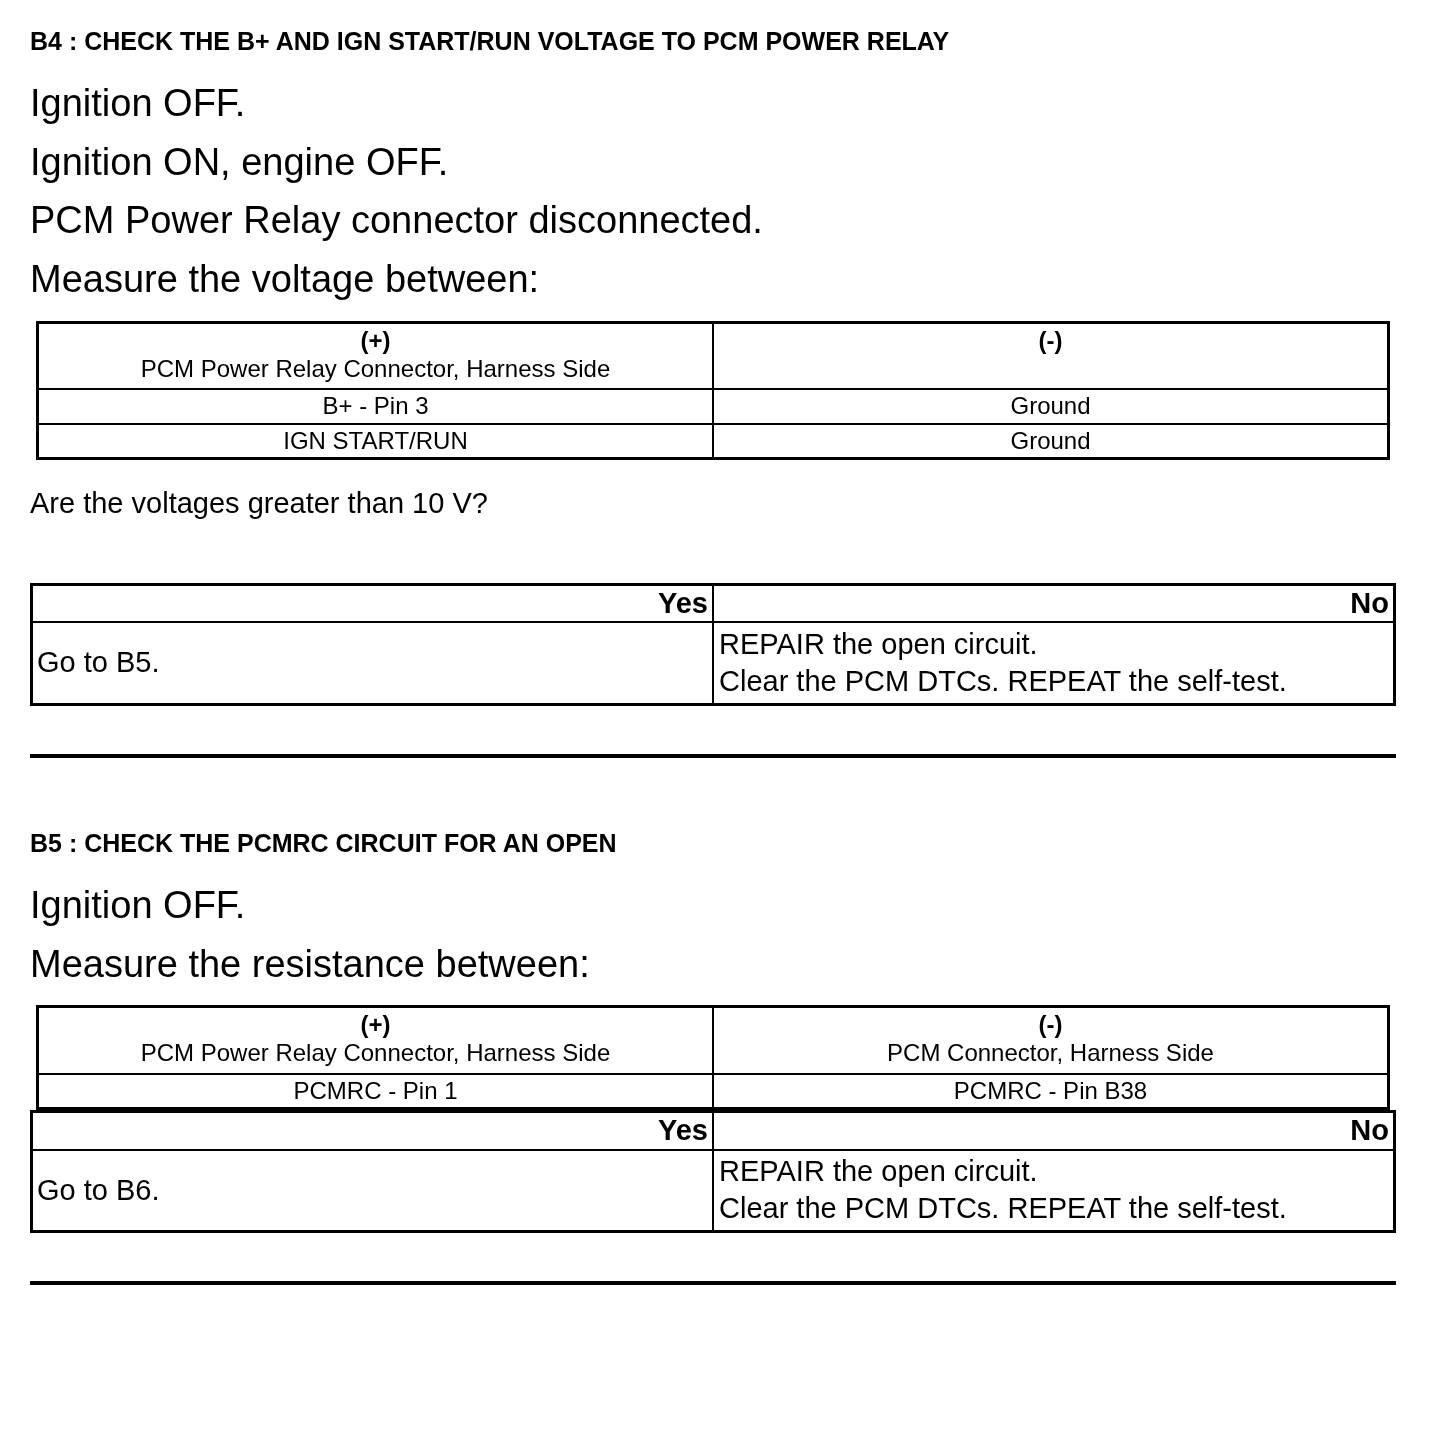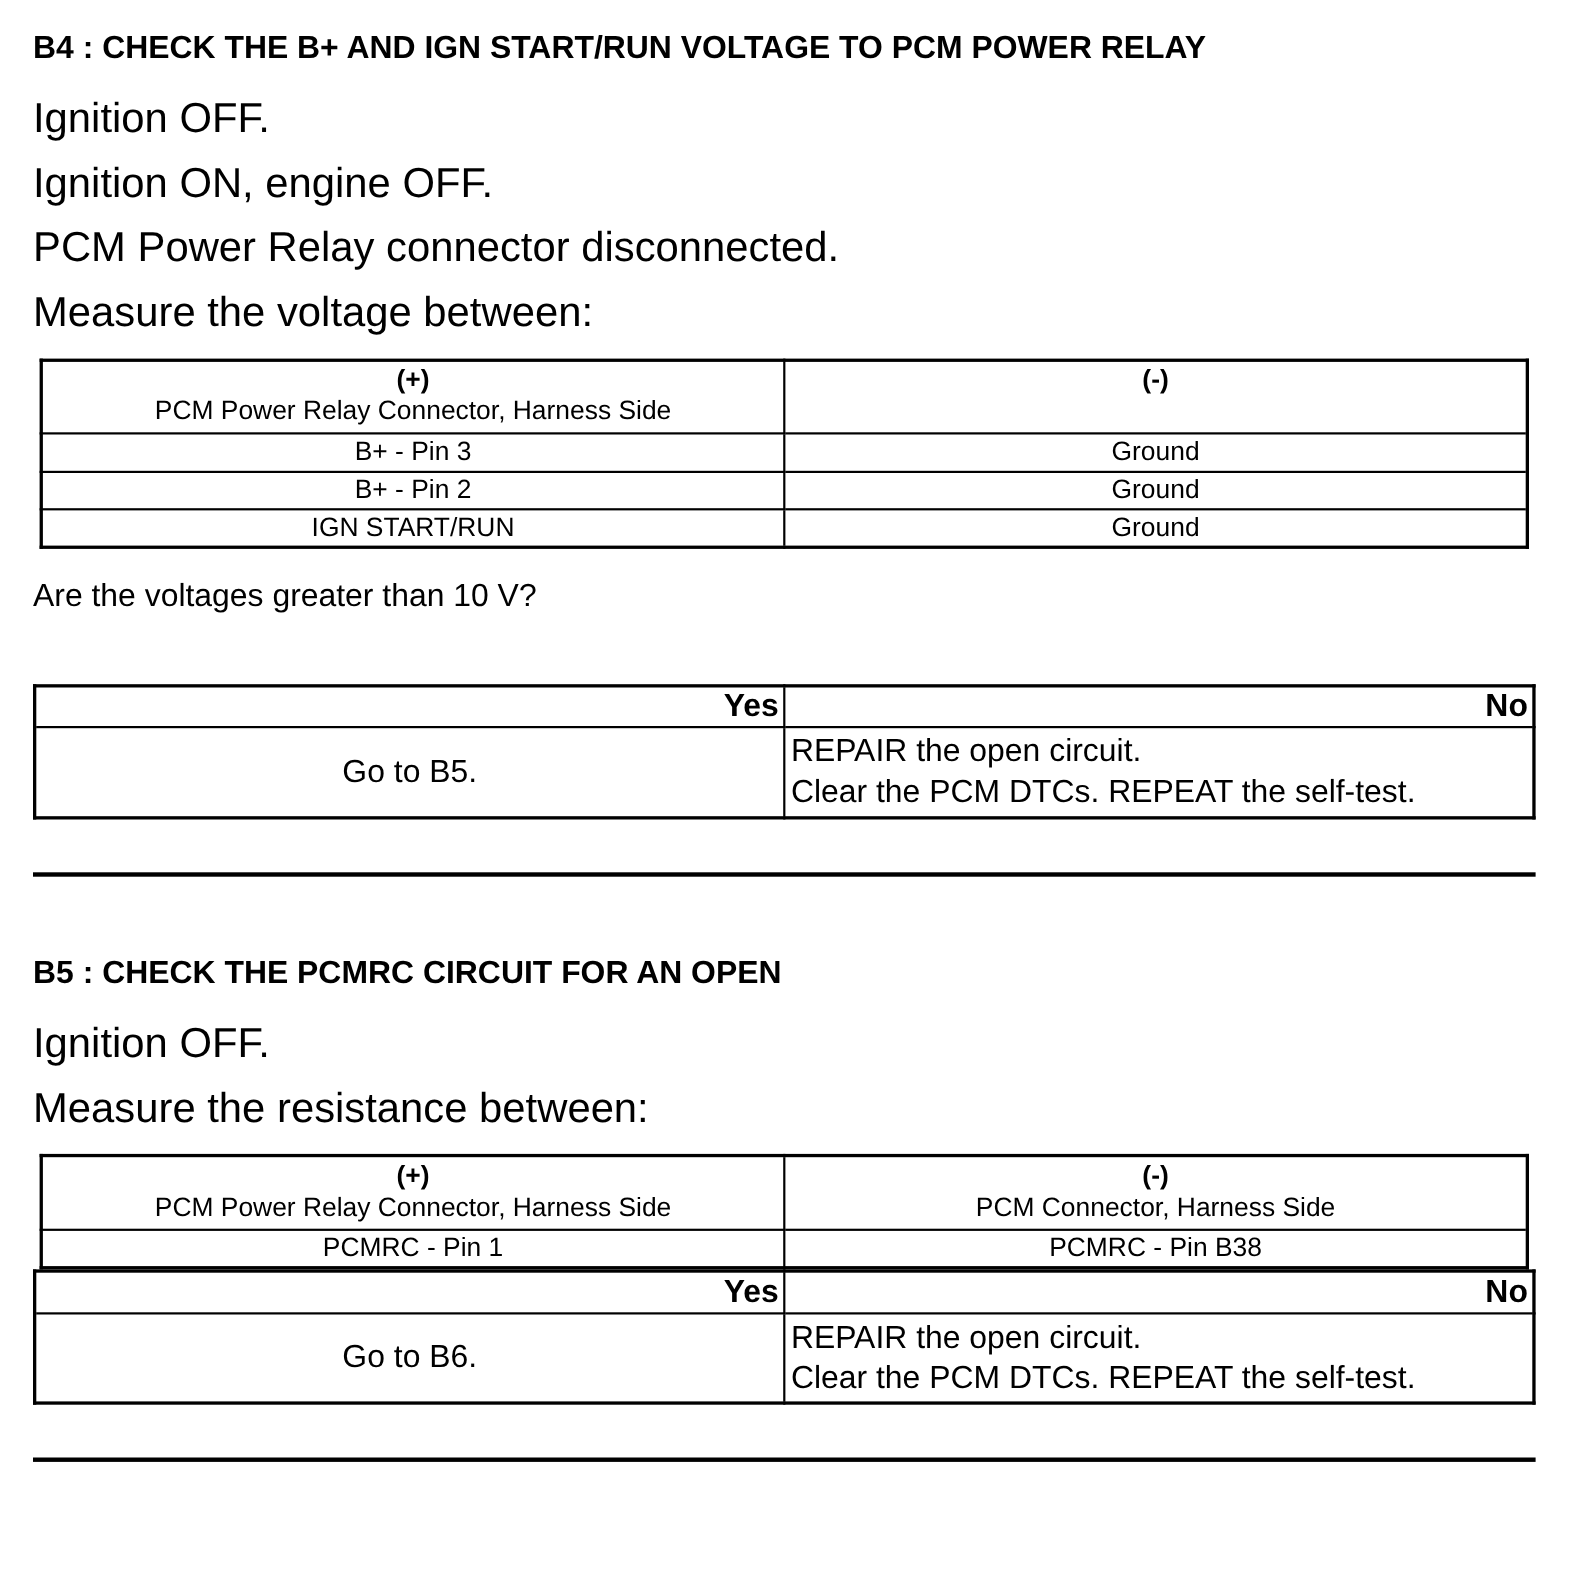--- a/index.html
+++ b/index.html
@@ -6,21 +6,21 @@
   html, body {
     margin: 0; padding: 0;
     background: #ffffff;
     color: #000000;
     font-family: "Liberation Sans", "DejaVu Sans", sans-serif;
   }
   body { width: 1440px; height: 1448px; overflow: hidden; }
   .page { padding: 26px 44px 0 30px; }
 
   .section-heading {
-    font-size: 29px;
+    font-size: 25px;
     font-weight: bold;
     line-height: 1.25;
     margin: 0 0 24px 0;
   }
   .step {
     font-size: 38px;
     line-height: 1.2;
     margin: 0 0 13px 0;
   }
   .step-measure {
@@ -66,21 +66,21 @@
     text-align: right;
     height: 38px;
     padding: 1px 4px;
   }
   .decision-table td {
     border: 2px solid #000;
     font-size: 29px;
     height: 82px;
     padding: 1px 4px;
   }
-  .decision-table td.yes-cell { text-align: center; vertical-align: middle; }
+  .decision-table td.yes-cell { text-align: left; vertical-align: middle; }
   .decision-table td.no-cell { text-align: left; vertical-align: middle; padding-left: 5px; margin-left: 40px; }
   .no-line { line-height: 1.28; }
 
   .rule {
     height: 4px;
     background: #000;
     margin: 48px 0 0 0;
   }
   .section-b5 { margin-top: 70px; }
 </style>
@@ -105,24 +105,20 @@
             <div class="th-sub">PCM Power Relay Connector, Harness Side</div>
           </th>
           <th style="width:50%">
             <div class="th-sign">(-)</div>
           </th>
         </tr>
       </thead>
       <tbody>
         <tr>
           <td>B+ - Pin 3</td>
-          <td>Ground</td>
-        </tr>
-        <tr>
-          <td>B+ - Pin 2</td>
           <td>Ground</td>
         </tr>
         <tr>
           <td>IGN START/RUN</td>
           <td>Ground</td>
         </tr>
       </tbody>
     </table>
 
     <p class="question">Are the voltages greater than 10 V?</p>

